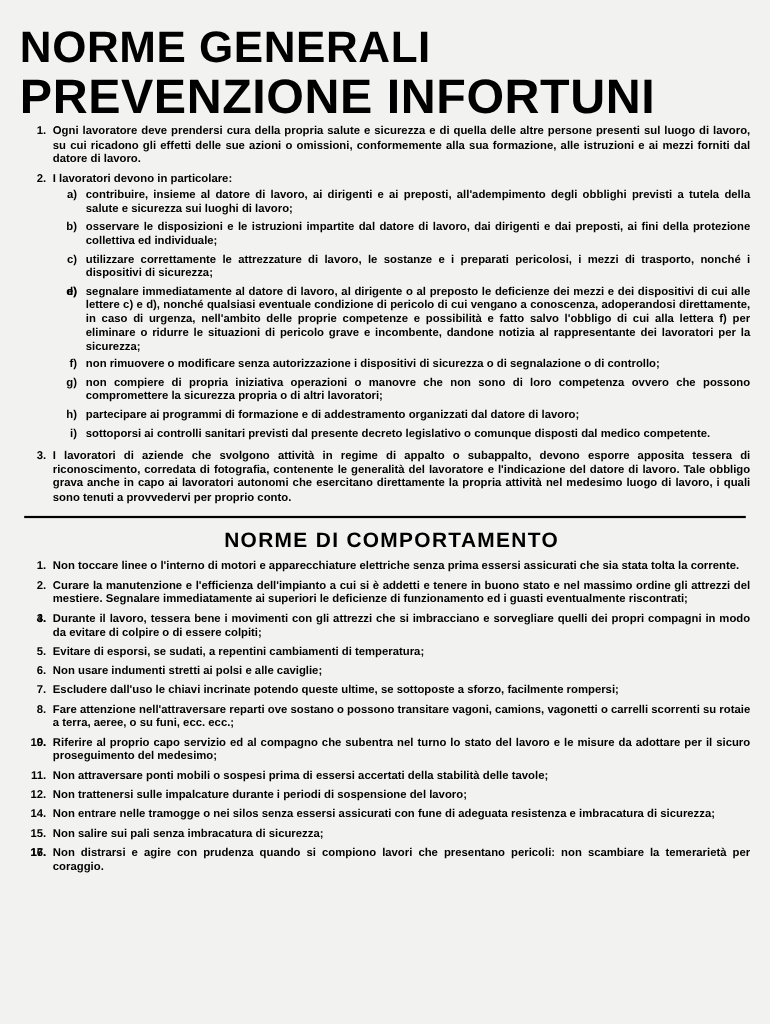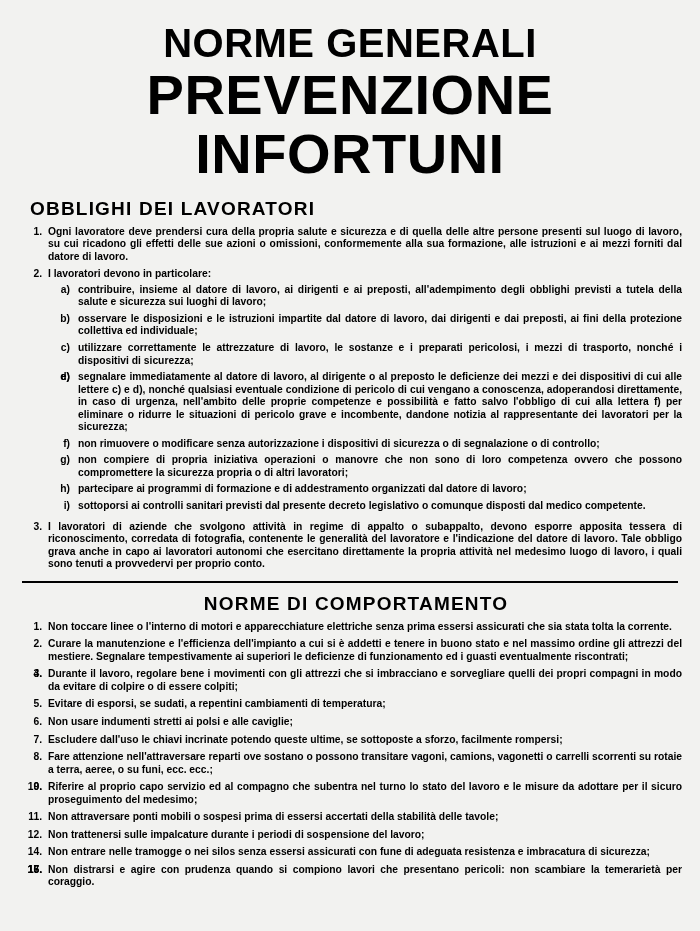--- a/index.html
+++ b/index.html
@@ -14,31 +14,30 @@
   .page {
     position: relative;
     width: 700px;
     height: 931px;
     background: #f2f2f0;
     box-sizing: border-box;
     padding: 16px 18px 10px 18px;
     overflow: hidden;
   }
   .title-block {
-    text-align: center;
     margin: 6px 0 2px 0;
   }
   .title-line1 {
     font-size: 40px;
     font-weight: bold;
     letter-spacing: 0.5px;
     line-height: 1.05;
   }
   .title-line2 {
-    font-size: 56px;
+    font-size: 44px;
     font-weight: bold;
     letter-spacing: 0.5px;
     line-height: 1.05;
     margin-top: 2px;
   }
   .section-heading {
     font-size: 19px;
     font-weight: bold;
     letter-spacing: 1.2px;
     margin: 14px 0 6px 12px;
@@ -110,21 +109,20 @@
 </head>
 <body>
 
 <div class="page">
 
   <div class="title-block">
     <div class="title-line1">NORME GENERALI</div>
     <div class="title-line2">PREVENZIONE INFORTUNI</div>
   </div>
 
-  <div class="section-heading">OBBLIGHI DEI LAVORATORI</div>
 
   <ol class="numbered obblighi-list">
     <li>
       <span class="marker">1.</span>
       <span>Ogni lavoratore deve prendersi cura della propria salute e sicurezza e di quella delle altre persone presenti sul luogo di lavoro, su cui ricadono gli effetti delle sue azioni o omissioni, conformemente alla sua formazione, alle istruzioni e ai mezzi forniti dal datore di lavoro.</span>
     </li>
     <li>
       <span class="marker">2.</span>
       <span>I lavoratori devono in particolare:</span>
       <ol class="lettered">
@@ -175,28 +173,28 @@
 
   <div class="section-heading second">NORME DI COMPORTAMENTO</div>
 
   <ol class="numbered comportamento-list">
     <li>
       <span class="marker">1.</span>
       <span>Non toccare linee o l'interno di motori e apparecchiature elettriche senza prima essersi assicurati che sia stata tolta la corrente.</span>
     </li>
     <li>
       <span class="marker">2.</span>
-      <span>Curare la manutenzione e l'efficienza dell'impianto a cui si è addetti e tenere in buono stato e nel massimo ordine gli attrezzi del mestiere. Segnalare tempestivamente ai superiori le deficienze di funzionamento ed i guasti eventualmente riscontrati;</span>
+      <span>Curare la manutenzione e l'efficienza dell'impianto a cui si è addetti e tenere in buono stato e nel massimo ordine gli attrezzi del mestiere. Segnalare immediatamente ai superiori le deficienze di funzionamento ed i guasti eventualmente riscontrati;</span>
     </li>
     <li>
       <span class="marker">3.</span>
     </li>
     <li>
       <span class="marker">4.</span>
-      <span>Durante il lavoro, regolare bene i movimenti con gli attrezzi che si imbracciano e sorvegliare quelli dei propri compagni in modo da evitare di colpire o di essere colpiti;</span>
+      <span>Durante il lavoro, tessera bene i movimenti con gli attrezzi che si imbracciano e sorvegliare quelli dei propri compagni in modo da evitare di colpire o di essere colpiti;</span>
     </li>
     <li>
       <span class="marker">5.</span>
       <span>Evitare di esporsi, se sudati, a repentini cambiamenti di temperatura;</span>
     </li>
     <li>
       <span class="marker">6.</span>
       <span>Non usare indumenti stretti ai polsi e alle caviglie;</span>
     </li>
     <li>
@@ -221,20 +219,21 @@
     <li>
       <span class="marker">12.</span>
       <span>Non trattenersi sulle impalcature durante i periodi di sospensione del lavoro;</span>
     </li>
     <li>
       <span class="marker">14.</span>
       <span>Non entrare nelle tramogge o nei silos senza essersi assicurati con fune di adeguata resistenza e imbracatura di sicurezza;</span>
     </li>
     <li>
       <span class="marker">15.</span>
+      <span>Non salire sui pali senza imbracatura di sicurezza;</span>
     </li>
     <li>
       <span class="marker">16.</span>
     </li>
     <li>
       <span class="marker">17.</span>
       <span>Non distrarsi e agire con prudenza quando si compiono lavori che presentano pericoli: non scambiare la temerarietà per coraggio.</span>
     </li>
   </ol>
 

